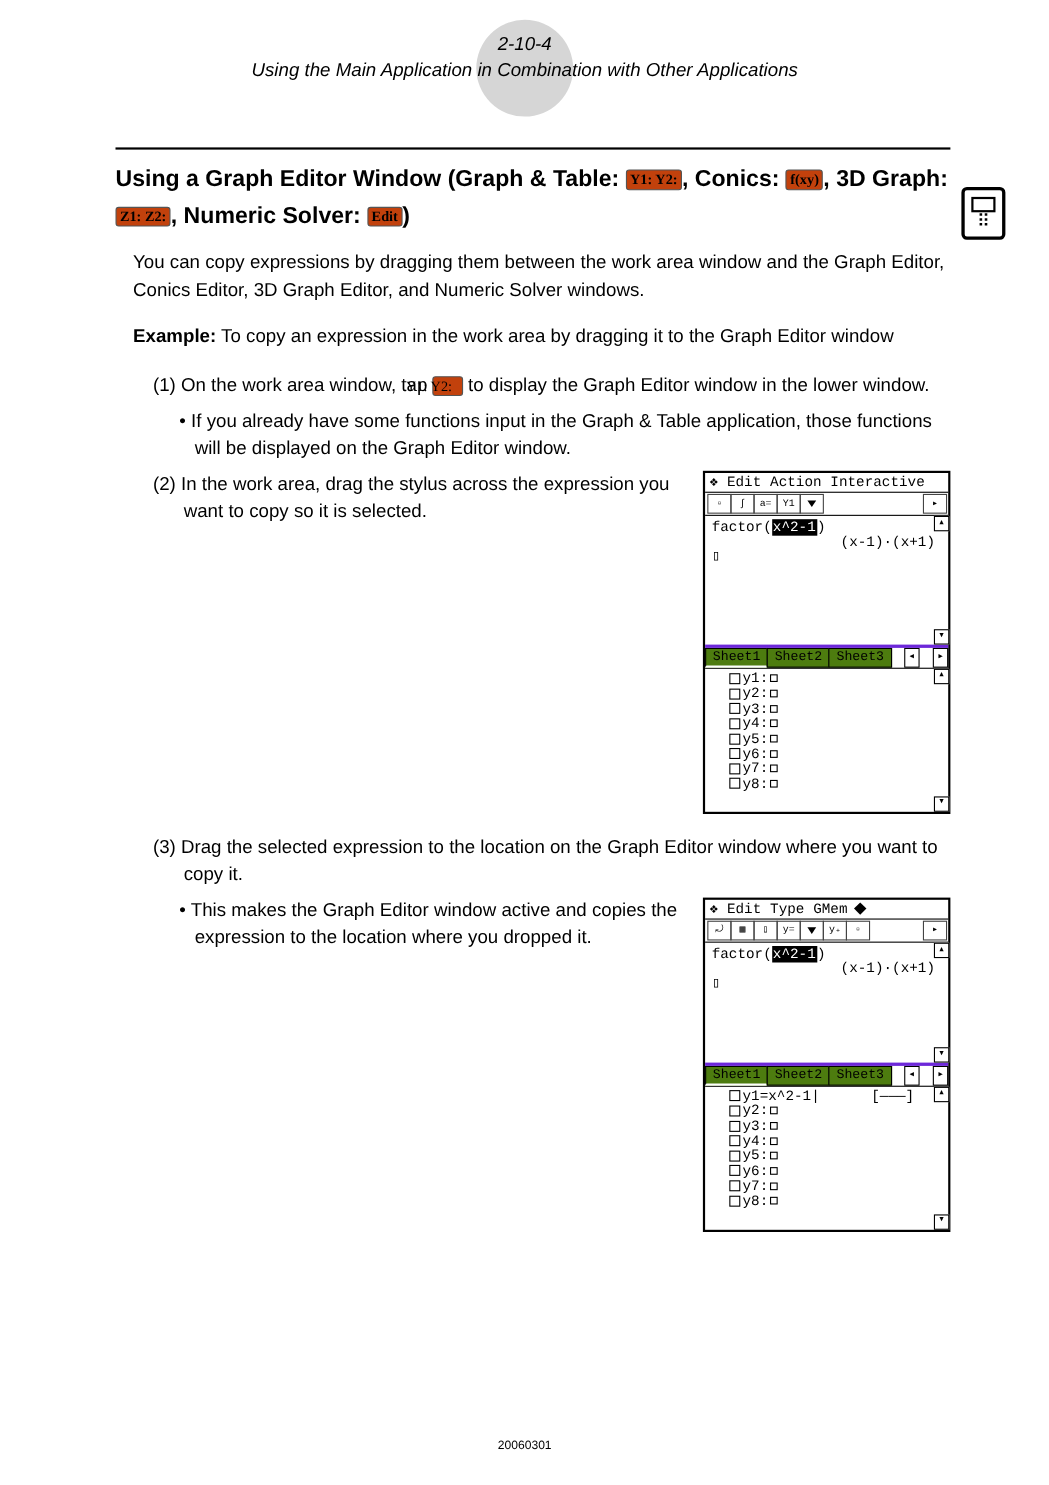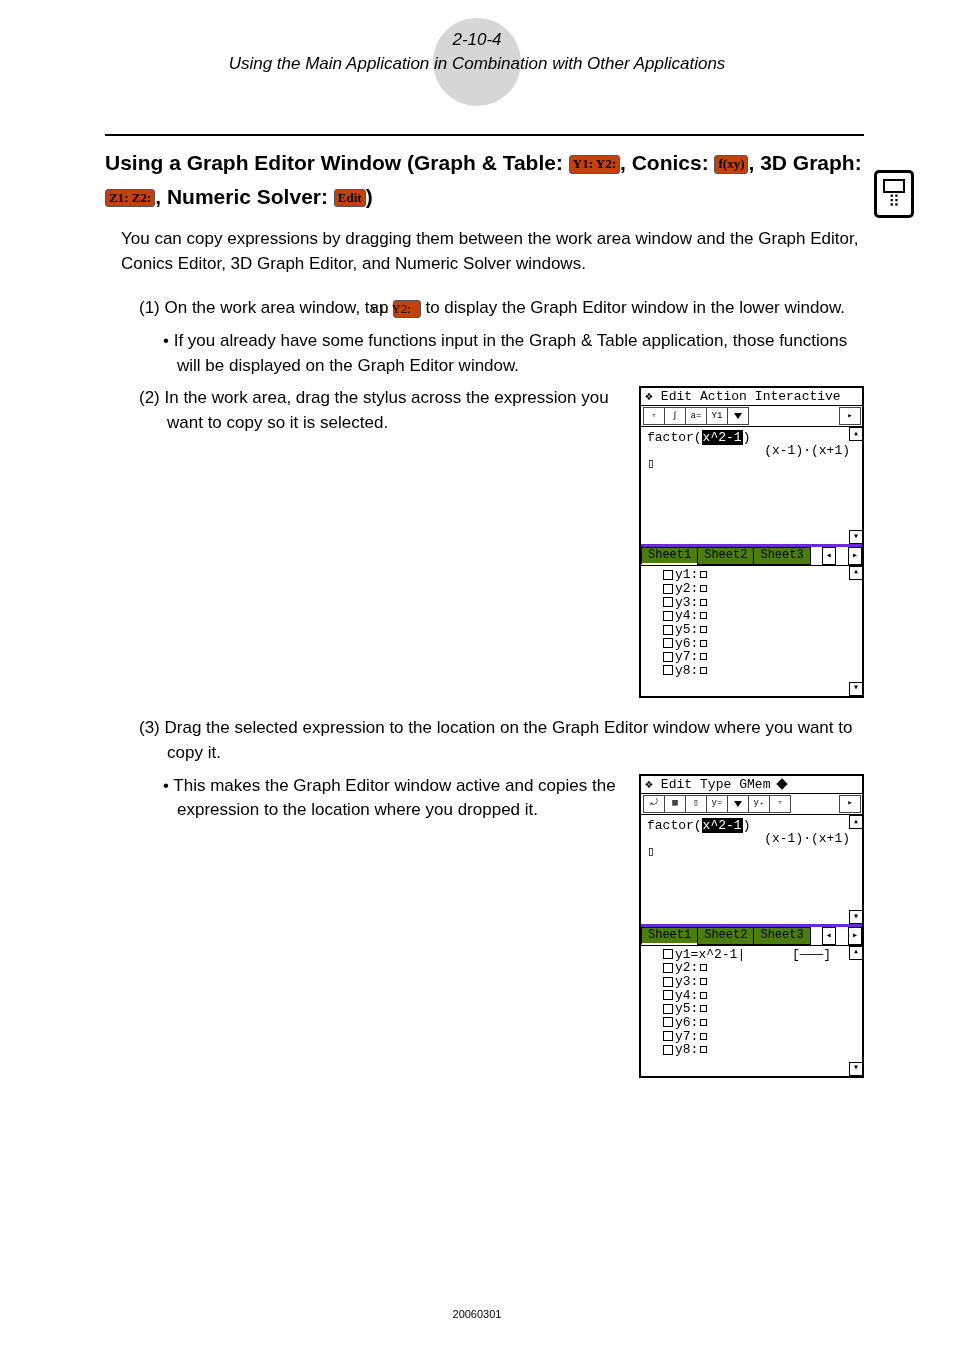--- a/index.html
+++ b/index.html
@@ -231,20 +231,23 @@
 <div class="content">
   <hr class="rule">
   <div class="section-heading">
     <span>Using a Graph Editor Window (Graph &amp; Table: </span><span class="icon-box">Y1:
 Y2:</span><span>, Conics: </span><span class="icon-box">f(xy)</span><span>, 3D Graph: </span><span class="icon-box">Z1:
 Z2:</span><span>, Numeric Solver: </span><span class="icon-box">Edit</span><span>)</span>
   </div>
 
   <p class="body-text">You can copy expressions by dragging them between the work area window and the Graph Editor, Conics Editor, 3D Graph Editor, and Numeric Solver windows.</p>
 
+  <p class="example-line">
+    <span class="example-label">Example:</span><span>  To copy an expression in the work area by dragging it to the Graph Editor window</span>
+  </p>
 
 
   <p class="step">
     <span>(1) On the work area window, tap </span><span class="icon-box">Y1:
 Y2:</span><span> to display the Graph Editor window in the lower window.</span>
   </p>
   <p class="sub-bullet">• If you already have some functions input in the Graph &amp; Table application, those functions will be displayed on the Graph Editor window.</p>
 
   <div class="step-with-fig">
     <div class="text-col">

